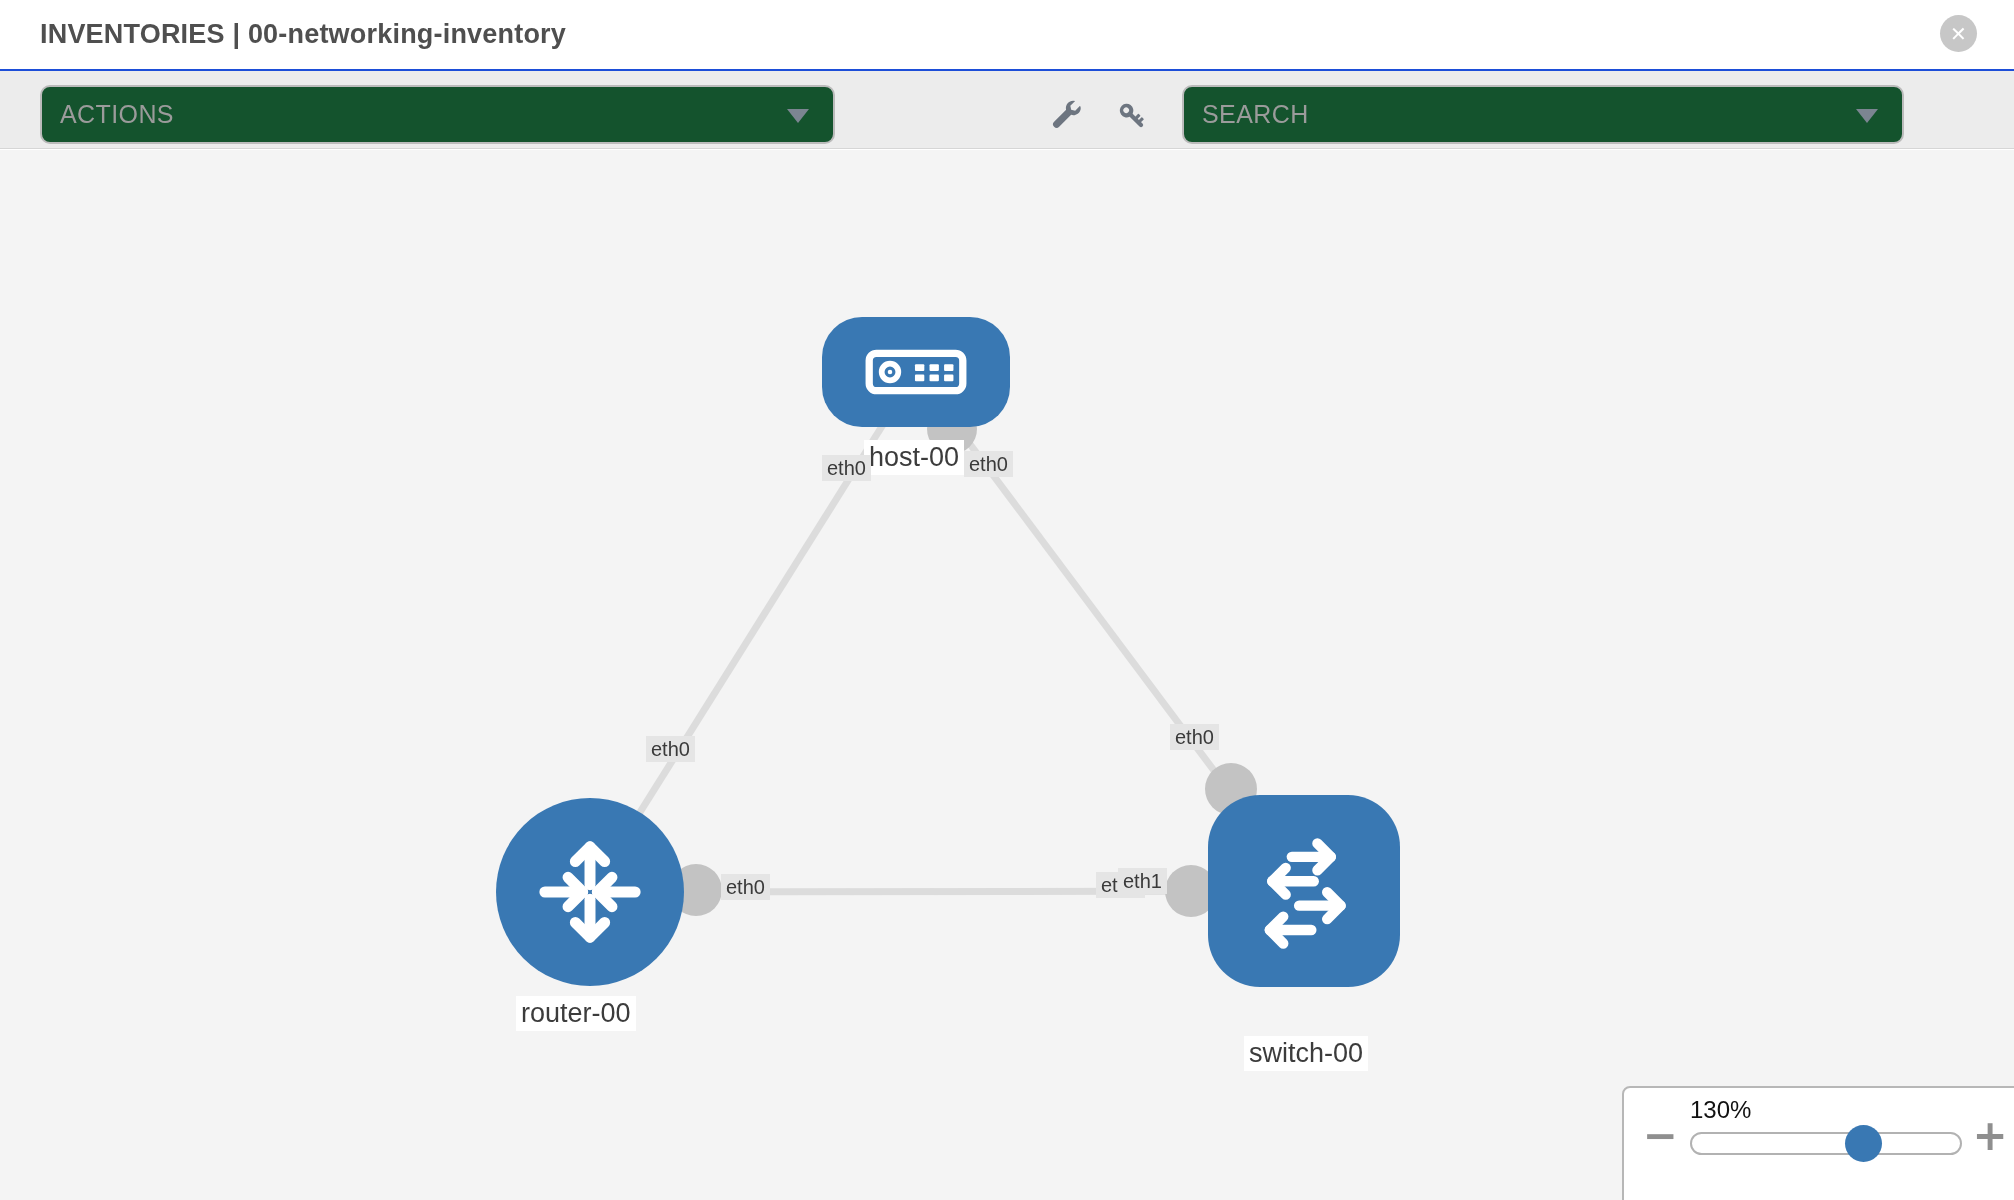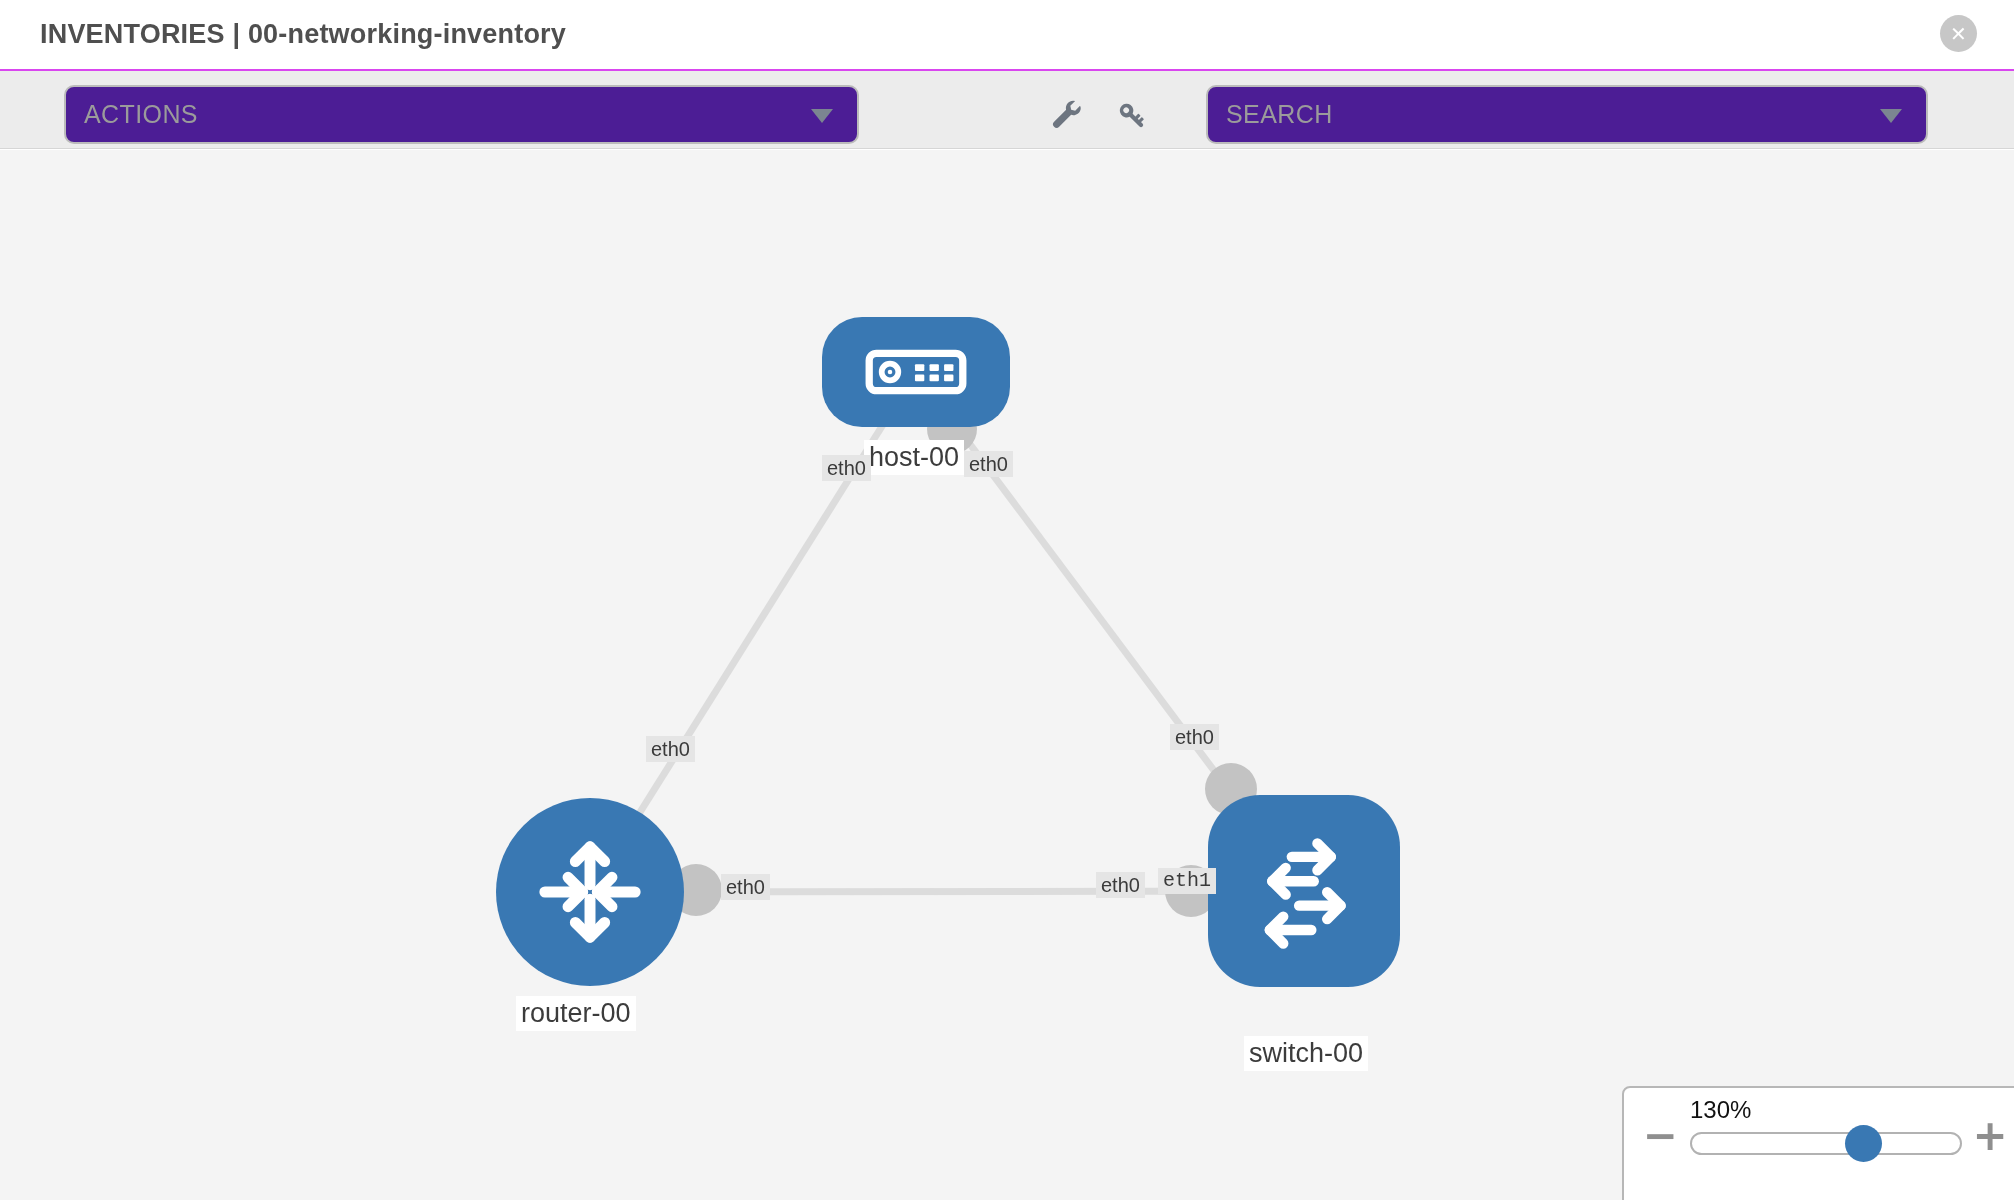--- a/index.html
+++ b/index.html
@@ -4,21 +4,21 @@
 <style>
   * { margin: 0; padding: 0; box-sizing: border-box; }
   html, body { width: 2014px; height: 1200px; overflow: hidden; }
   body { font-family: "Liberation Sans", sans-serif; background: #ffffff; }
 
   #page { position: relative; width: 2014px; height: 1200px; background: #ffffff; }
 
   
   .header {
     position: absolute; left: 0; top: 0; width: 2014px; height: 71px;
-    background: #ffffff; border-bottom: 2px solid #d946ef; z-index: 10;
+    background: #ffffff; border-bottom: 2px solid #1d4ed8; z-index: 10;
   }
   .header-title {
     position: absolute; left: 40px; top: 0; height: 69px;
     display: flex; align-items: center;
     font-size: 27px; font-weight: 700; color: #4f4f4f; letter-spacing: 0.2px;
   }
   .close-btn {
     position: absolute; left: 1940px; top: 15px; width: 37px; height: 37px;
     background: #c7c7c7; border-radius: 50%; border: none; cursor: pointer;
     display: flex; align-items: center; justify-content: center;
@@ -28,22 +28,22 @@
     font-family: "DejaVu Sans", sans-serif;
   }
 
   
   .toolbar {
     position: absolute; left: 0; top: 71px; width: 2014px; height: 78px;
     background: #ececec; border-bottom: 1px solid #d6d6d6; z-index: 10;
   }
   .select-box {
     position: absolute; top: 14px; height: 59px;
-    background: #4c1d95; border: 2px solid #bbbbbb; border-radius: 10px;
-    display: flex; align-items: center; cursor: pointer; margin-left: 24px;
+    background: #14532d; border: 2px solid #bbbbbb; border-radius: 10px;
+    display: flex; align-items: center; cursor: pointer;
   }
   .select-box .select-label {
     padding-left: 18px; font-size: 25px; color: #9b9b9b; letter-spacing: 0.4px;
   }
   .caret-down {
     position: absolute; right: 24px; top: 22px;
     width: 0; height: 0;
     border-left: 11px solid transparent; border-right: 11px solid transparent;
     border-top: 14px solid #7b8591;
   }
@@ -202,21 +202,21 @@
   <div class="node-label" style="left:864px; top:440px;text-align:right;">host-00</div>
   <div class="node-label" style="left:516px; top:996px;">router-00</div>
   <div class="node-label" style="left:1244px; top:996px;margin-top:40px;">switch-00</div>
 
   <div class="if-chip" style="left:822px;  top:455px;">eth0</div>
   <div class="if-chip" style="left:964px;  top:451px;">eth0</div>
   <div class="if-chip" style="left:646px;  top:736px;">eth0</div>
   <div class="if-chip" style="left:1170px; top:724px;">eth0</div>
   <div class="if-chip" style="left:721px;  top:874px;">eth0</div>
   <div class="if-chip" style="left:1096px; top:872px;">eth0</div>
-  <div class="if-chip chip-front" style="left:1158px; top:868px;font-family:Liberation Mono, monospace;">eth1</div>
+  <div class="if-chip chip-front" style="left:1118px; top:868px;">eth1</div>
 
   <div class="zoom-panel">
     <div class="zoom-value">130%</div>
     <button class="zoom-minus"><span>−</span></button>
     <div class="zoom-track">
       <div class="zoom-thumb"></div>
     </div>
     <button class="zoom-plus"><span>+</span></button>
   </div>
 

